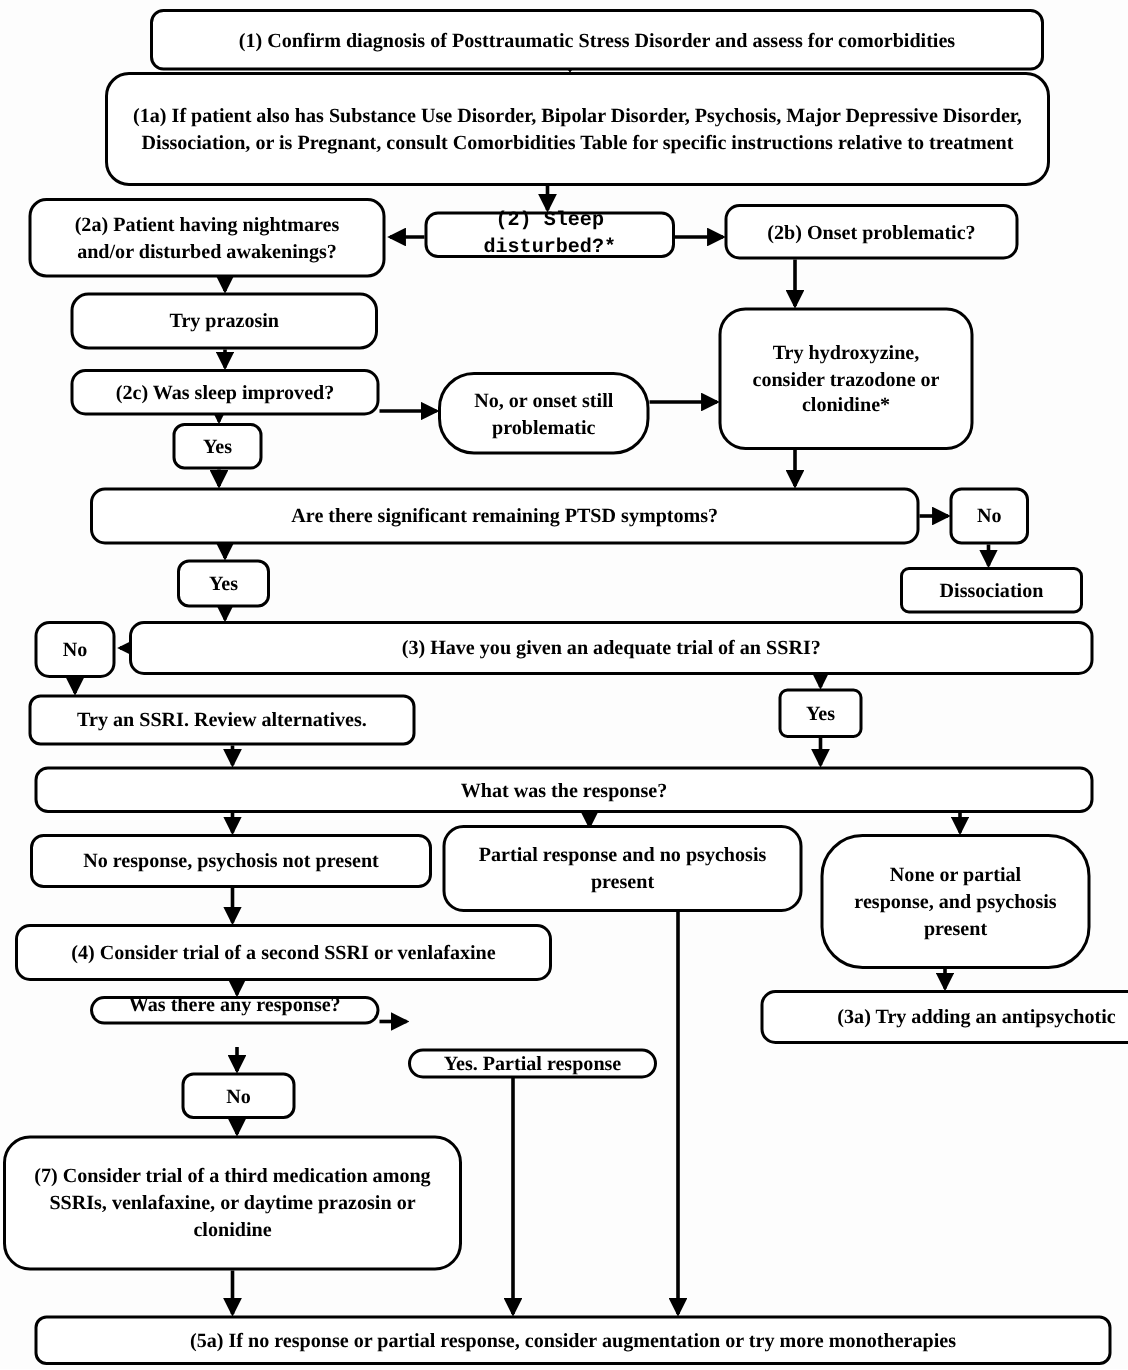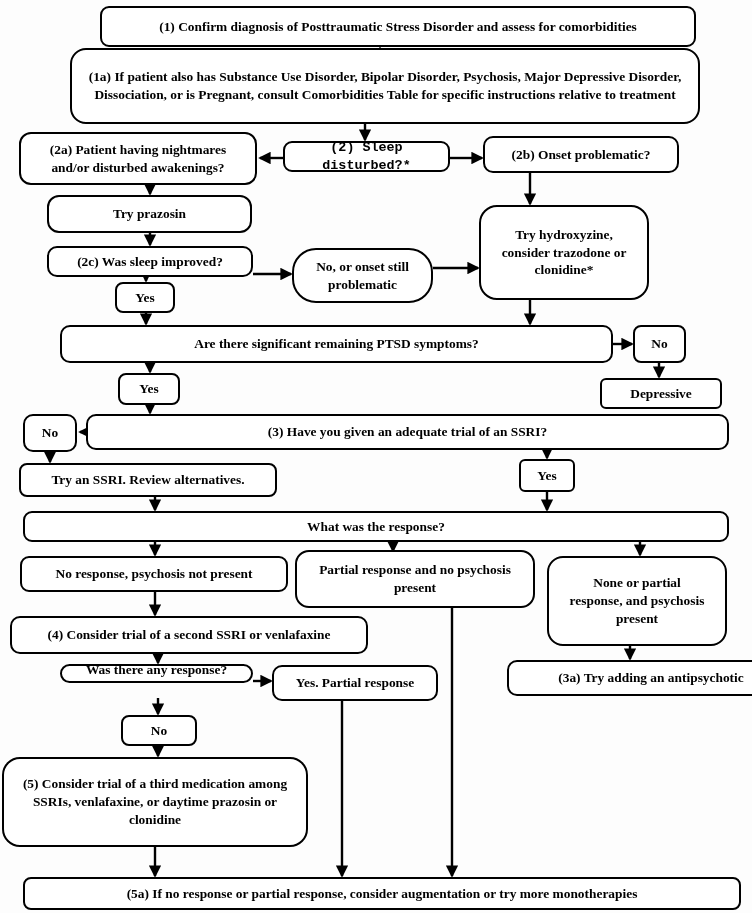--- a/index.html
+++ b/index.html
@@ -104,21 +104,21 @@
       <div class="node" style="left: 115px; top: 282px; width: 60px; height: 31px; border-radius: 8px; padding: 2px 6px;">
         <span>Yes</span>
       </div>
       <div class="node" style="left: 60px; top: 325px; width: 553px; height: 38px; border-radius: 10px; padding: 2px 8px;">
         <span>Are there significant remaining PTSD symptoms?</span>
       </div>
       <div class="node" style="left: 633px; top: 325px; width: 53px; height: 38px; border-radius: 8px; padding: 2px 6px;">
         <span>No</span>
       </div>
       <div class="node" style="left: 600px; top: 378px; width: 122px; height: 31px; border-radius: 6px; padding: 2px 6px;">
-        <span>Depressive</span>
+        <span>Dissociation</span>
       </div>
       <div class="node" style="left: 118px; top: 373px; width: 62px; height: 32px; border-radius: 8px; padding: 2px 6px;">
         <span>Yes</span>
       </div>
       <div class="node" style="left: 23px; top: 414px; width: 54px; height: 38px; border-radius: 10px; padding: 2px 6px;">
         <span>No</span>
       </div>
       <div class="node" style="left: 86px; top: 414px; width: 643px; height: 36px; border-radius: 10px; padding: 2px 8px; align-items: center;">
         <span>(3) Have you given an adequate trial of an SSRI?</span>
       </div>
@@ -130,38 +130,38 @@
       </div>
       <div class="node" style="left: 23px; top: 511px; width: 706px; height: 31px; border-radius: 9px; padding: 2px 8px;">
         <span>What was the response?</span>
       </div>
       <div class="node" style="left: 20px; top: 556px; width: 268px; height: 36px; border-radius: 9px; padding: 2px 8px;">
         <span>No response, psychosis not present</span>
       </div>
       <div class="node" style="left: 295px; top: 550px; width: 240px; height: 58px; border-radius: 14px; padding: 4px 22px;">
         <span>Partial response and no psychosis present</span>
       </div>
-      <div class="node" style="left: 547px; top: 556px; width: 180px; height: 90px; border-radius: 16px; padding: 6px 18px;">
+      <div class="node" style="left: 547px; top: 556px; width: 180px; height: 90px; border-radius: 28px; padding: 6px 18px;">
         <span>None or partial response, and psychosis present</span>
       </div>
       <div class="node" style="left: 10px; top: 616px; width: 358px; height: 38px; border-radius: 10px; padding: 2px 24px;">
         <span>(4) Consider trial of a second SSRI or venlafaxine</span>
       </div>
       <div class="node" style="left: 60px; top: 664px; width: 193px; height: 19px; border-radius: 10px; padding: 2px 8px; align-items: flex-end;">
         <span>Was there any response?</span>
       </div>
-      <div class="node" style="left: 272px; top: 665px; width: 166px; height: 36px; border-radius: 10px; padding: 2px 8px; text-align: right;">
+      <div class="node" style="left: 272px; top: 699px; width: 166px; height: 20px; border-radius: 10px; padding: 2px 8px; text-align: right;">
         <span>Yes. Partial response</span>
       </div>
       <div class="node" style="left: 507px; top: 660px; width: 288px; height: 36px; border-radius: 10px; padding: 2px 4px;">
         <span>(3a) Try adding an antipsychotic</span>
       </div>
       <div class="node" style="left: 121px; top: 715px; width: 76px; height: 31px; border-radius: 8px; padding: 2px 6px;">
         <span>No</span>
       </div>
       <div class="node" style="left: 2px; top: 757px; width: 306px; height: 90px; border-radius: 18px; padding: 6px 10px;">
-        <span>(5) Consider trial of a third medication among SSRIs, venlafaxine, or daytime prazosin or clonidine</span>
+        <span>(7) Consider trial of a third medication among SSRIs, venlafaxine, or daytime prazosin or clonidine</span>
       </div>
       <div class="node" style="left: 23px; top: 877px; width: 718px; height: 33px; border-radius: 8px; padding: 2px 8px;">
         <span>(5a) If no response or partial response, consider augmentation or try more monotherapies</span>
       </div>
     </div>
 </div>
 
 </body></html>

